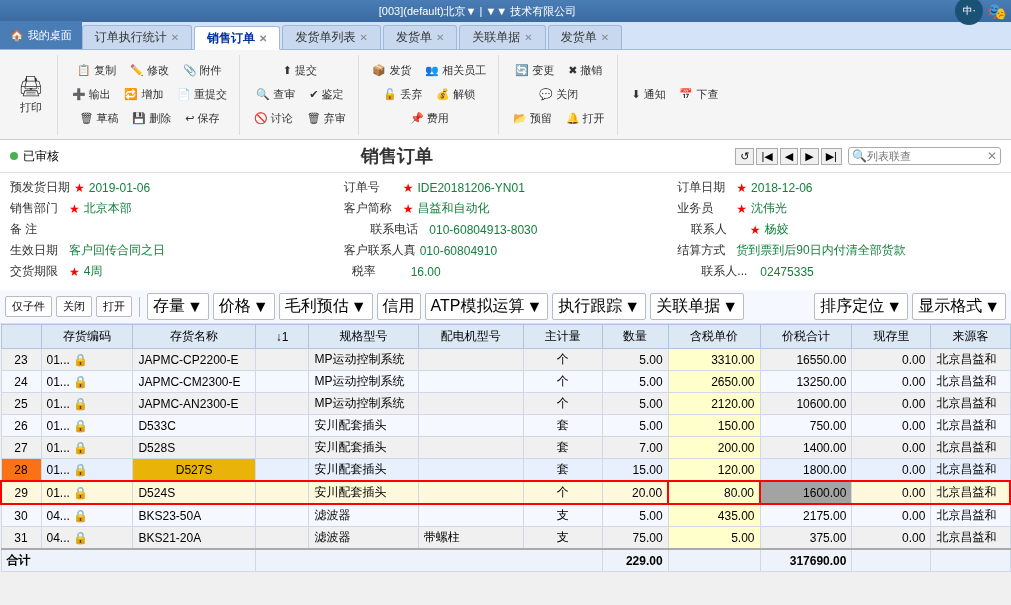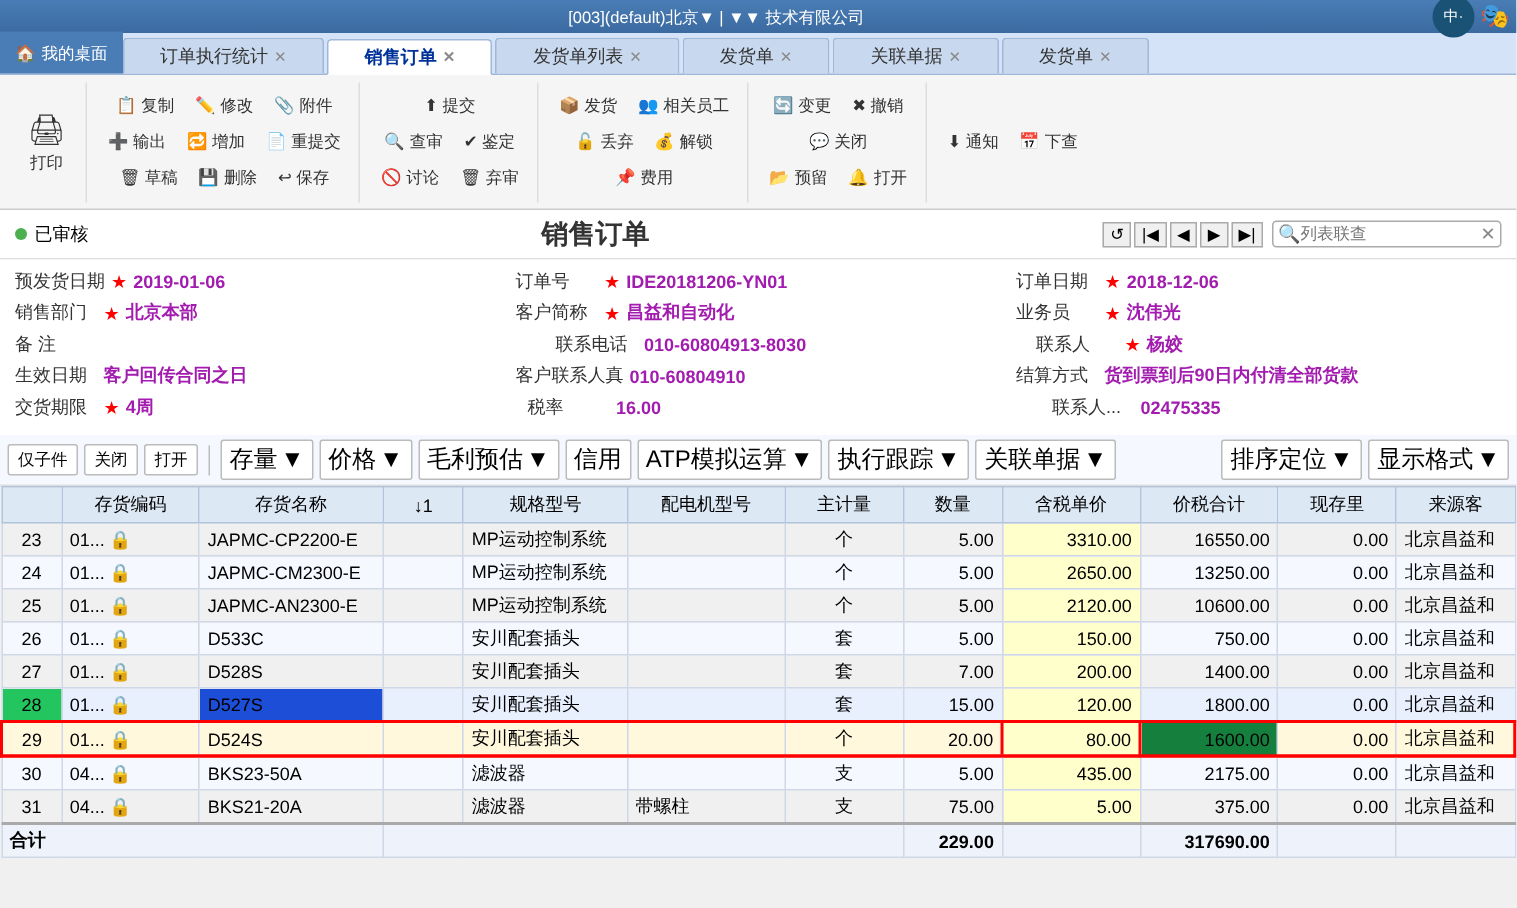--- a/index.html
+++ b/index.html
@@ -19,21 +19,21 @@
 
     
     .tab-bar {
       background: #d4e3f7;
       height: 28px;
       display: flex;
       align-items: flex-end;
       border-bottom: 1px solid #a0b8d8;
     }
     .tab {
-      padding: 4px 24px;
+      padding: 4px 12px;
       margin-right: 2px;
       border: 1px solid #a0b8d8;
       border-bottom: none;
       background: #c8d8ee;
       color: #333;
       cursor: pointer;
       font-size: 12px;
       height: 24px;
       display: flex;
       align-items: center;
@@ -128,23 +128,22 @@
       align-items: center;
       margin-bottom: 4px;
       gap: 10px;
     }
     .form-label {
       color: #333;
       white-space: nowrap;
       min-width: 55px;
     }
     .form-value {
-      color: #a21caf;
+      color: #15803d;
       white-space: nowrap;
-      font-weight: bold;
     }
     .form-field {
       display: flex;
       align-items: center;
       gap: 4px;
       flex: 1;
     }
     .asterisk { color: red; font-size: 12px; }
 
     
@@ -686,44 +685,44 @@
           <td class="">安川配套插头</td>
           <td class=""></td>
           <td class="center-col">套</td>
           <td class="num-col">7.00</td>
           <td class="num-col cell-highlight">200.00</td>
           <td class="num-col">1400.00</td>
           <td class="num-col">0.00</td>
           <td class="">北京昌益和</td>
         </tr>
         <tr>
-          <td class="center-col" style="background: #22c55e;">28</td>
+          <td class="center-col" style="background: #f97316;">28</td>
           <td class="" style="background: rgb(232, 240, 254);">01... 🔒</td>
-          <td class="" style="background: #1d4ed8;">D527S</td>
+          <td class="" style="background: #eab308; text-align: center;">D527S</td>
           <td class="" style="background: rgb(232, 240, 254);"></td>
           <td class="" style="background: rgb(232, 240, 254);">安川配套插头</td>
           <td class="" style="background: rgb(232, 240, 254);"></td>
           <td class="center-col" style="background: rgb(232, 240, 254);">套</td>
           <td class="num-col" style="background: rgb(232, 240, 254);">15.00</td>
           <td class="num-col cell-highlight" style="background: rgb(232, 240, 254);">120.00</td>
           <td class="num-col" style="background: rgb(232, 240, 254);">1800.00</td>
           <td class="num-col" style="background: rgb(232, 240, 254);">0.00</td>
           <td class="" style="background: rgb(232, 240, 254);">北京昌益和</td>
         </tr>
         <tr style="outline: red solid 2px; outline-offset: -1px;">
           <td class="center-col" style="background: rgb(255, 248, 220); border-left: 2px solid red; border-top: 2px solid red; border-bottom: 2px solid red;">29</td>
           <td class="" style="background: rgb(255, 248, 220); border-top: 2px solid red; border-bottom: 2px solid red;">01... 🔒</td>
           <td class="" style="background: rgb(255, 248, 220); border-top: 2px solid red; border-bottom: 2px solid red;">D524S</td>
           <td class="" style="background: rgb(255, 248, 220); border-top: 2px solid red; border-bottom: 2px solid red;"></td>
           <td class="" style="background: rgb(255, 248, 220); border-top: 2px solid red; border-bottom: 2px solid red;">安川配套插头</td>
           <td class="" style="background: rgb(255, 248, 220); border-top: 2px solid red; border-bottom: 2px solid red;"></td>
           <td class="center-col" style="background: rgb(255, 248, 220); border-top: 2px solid red; border-bottom: 2px solid red;">个</td>
           <td class="num-col" style="background: rgb(255, 248, 220); border-top: 2px solid red; border-bottom: 2px solid red;">20.00</td>
           <td class="num-col cell-highlight" style="background: rgb(255, 255, 170); border: 2px solid red;">80.00</td>
-          <td class="num-col" style="background: #15803d; border-top: 2px solid red; border-bottom: 2px solid red;">1600.00</td>
+          <td class="num-col" style="background: #a3a3a3; border-top: 2px solid red; border-bottom: 2px solid red;">1600.00</td>
           <td class="num-col" style="background: rgb(255, 248, 220); border-top: 2px solid red; border-bottom: 2px solid red;">0.00</td>
           <td class="" style="background: rgb(255, 248, 220); border-right: 2px solid red; border-top: 2px solid red; border-bottom: 2px solid red;">北京昌益和</td>
         </tr>
         <tr>
           <td class="center-col">30</td>
           <td class="">04... 🔒</td>
           <td class="">BKS23-50A</td>
           <td class=""></td>
           <td class="">滤波器</td>
           <td class=""></td>

